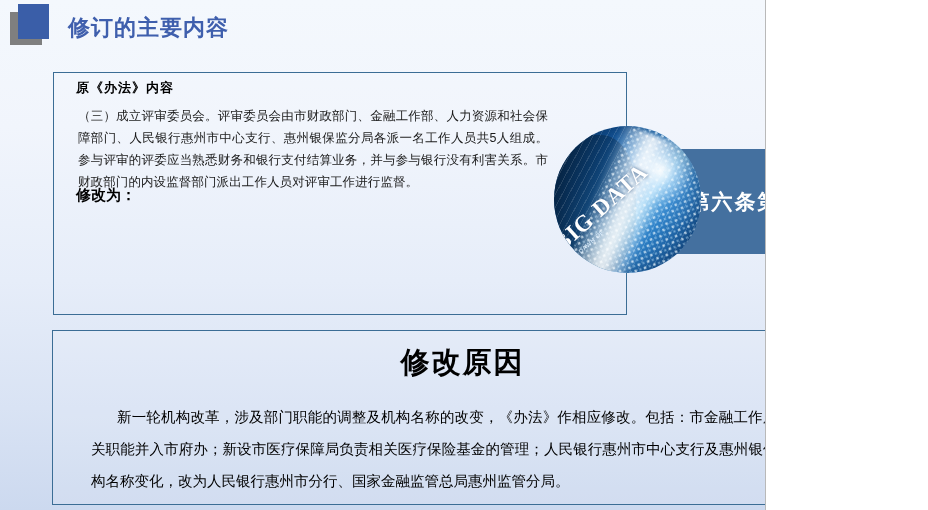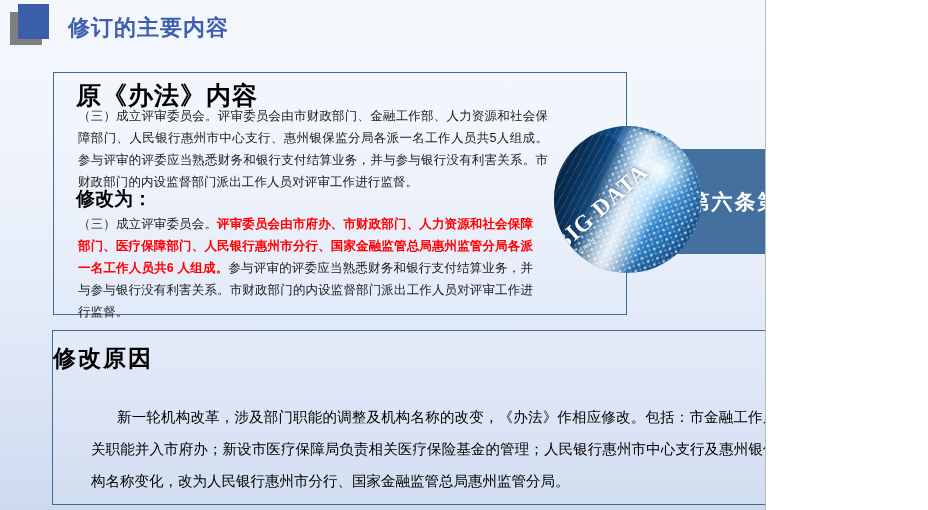--- a/index.html
+++ b/index.html
@@ -55,28 +55,28 @@
     position: absolute;
     left: 53px;
     top: 72px;
     width: 574px;
     height: 243px;
     border: 1px solid #3b6d95;
     box-sizing: border-box;
     background: transparent;
   }
   .sec-head {
-    font-size: 25px;
+    font-size: 13px;
     font-weight: bold;
     color: #000000;
     letter-spacing: 1px;
     margin: 0 0 4px 0;
   }
   .sec-head-2 {
-    font-size: 19px;
+    font-size: 15px;
     font-weight: bold;
     color: #000000;
     letter-spacing: 0px;
     margin: 0 0 3px 0;
     text-align: center;
   }
   .para {
     font-size: 12.5px;
     line-height: 22px;
     color: #1a1a1a;
@@ -210,21 +210,22 @@
     height: 175px;
     border: 1px solid #3b6d95;
     box-sizing: border-box;
     background: rgba(255,255,255,0.10);
   }
   .bottom-title {
     position: absolute;
     top: 12px;
     left: 0;
     width: 100%;
-    font-size: 23px;
+    text-align: center;
+    font-size: 29px;
     font-weight: bold;
     color: #000000;
     letter-spacing: 2px;
     font-family: Liberation Mono, monospace;
   }
   .bottom-para {
     position: absolute;
     top: 70px;
     left: 38px;
     width: 745px;
@@ -253,23 +254,20 @@
     </div>
 
     <div class="blk-mid">
       <p class="para p1">（三）成立评审委员会。评审委员会由市财政部门、金融工作部、人力资源和社会保障部门、人民银行惠州市中心支行、惠州银保监分局各派一名工作人员共5人组成。参与评审的评委应当熟悉财务和银行支付结算业务，并与参与银行没有利害关系。市财政部门的内设监督部门派出工作人员对评审工作进行监督。</p>
     </div>
 
     <div class="blk-head2">
       <div class="sec-head-2">修改为：</div>
     </div>
 
-    <div class="blk-bot">
-      <p class="para p2"><span>（三）成立评审委员会。</span><span class="redbold">评审委员会由市府办、市财政部门、人力资源和社会保障部门、医疗保障部门、人民银行惠州市分行、国家金融监管总局惠州监管分局各派一名工作人员共6 人组成。</span><span>参与评审的评委应当熟悉财务和银行支付结算业务，并与参与银行没有利害关系。市财政部门的内设监督部门派出工作人员对评审工作进行监督。</span></p>
-    </div>
 
   </div>
 
   <div class="sphere">
     <div class="sphere-dark"></div>
     <div class="sphere-rays"></div>
     <div class="sphere-dots"></div>
     <div class="sphere-glow"></div>
     <div class="sphere-sublabel">THE DAWN OF</div>
     <div class="sphere-label">BIG DATA</div>

